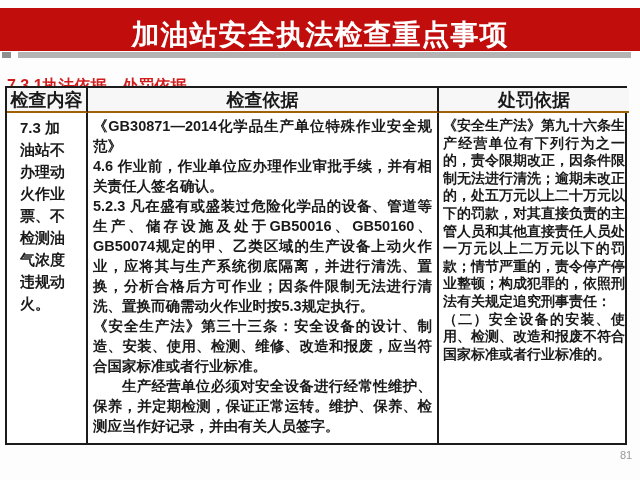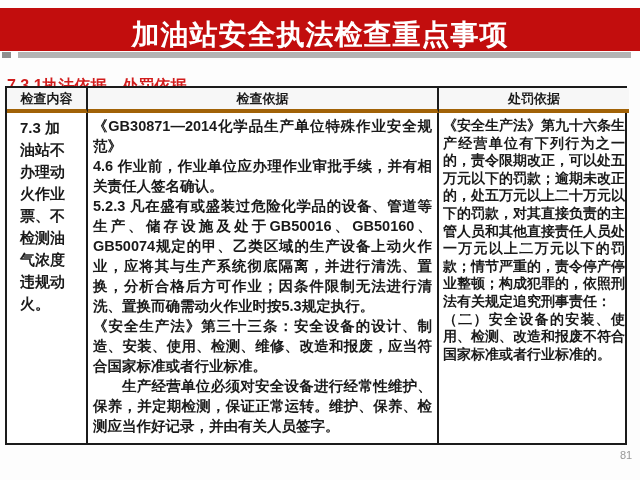--- a/index.html
+++ b/index.html
@@ -56,23 +56,23 @@
     display: grid;
     grid-template-columns: 81px 351px 190px;
     grid-template-rows: 25px 1fr;
     border: 2px solid #1b1b1b;
     box-sizing: border-box;
     background: #ffffff;
     color: #1a1a1a;
   }
   .th {
     border-right: 2px solid #1b1b1b;
-    border-bottom: 4px solid #a16207;
+    border-bottom: 2px solid #a16207;
     display: flex; align-items: center; justify-content: center;
-    font-size: 13px; font-weight: bold;
+    font-size: 18px; font-weight: bold;
     background: #f7f7f7;
     font-family: Liberation Mono, monospace;
   }
   .td {
     border-right: 2px solid #1b1b1b;
     overflow: hidden;
     box-sizing: border-box;
   }
   .last { border-right: none; }
   .td p { margin: 0; font-weight: bold; text-align: justify; }
@@ -115,20 +115,20 @@
 
     <div class="td td-basis">
       <p>《GB30871—2014化学品生产单位特殊作业安全规范》</p>
       <p>4.6 作业前，作业单位应办理作业审批手续，并有相关责任人签名确认。</p>
       <p>5.2.3 凡在盛有或盛装过危险化学品的设备、管道等生产、储存设施及处于GB50016、GB50160、GB50074规定的甲、乙类区域的生产设备上动火作业，应将其与生产系统彻底隔离，并进行清洗、置换，分析合格后方可作业；因条件限制无法进行清洗、置换而确需动火作业时按5.3规定执行。</p>
       <p>《安全生产法》第三十三条：安全设备的设计、制造、安装、使用、检测、维修、改造和报废，应当符合国家标准或者行业标准。</p>
       <p class="indent">生产经营单位必须对安全设备进行经常性维护、保养，并定期检测，保证正常运转。维护、保养、检测应当作好记录，并由有关人员签字。</p>
     </div>
 
     <div class="td td-legal last">
-      <p>《安全生产法》第九十六条生产经营单位有下列行为之一的，责令限期改正，可以处五万元以下的罚款；逾期未改正的，处五万元以上二十万元以下的罚款，对其直接负责的主管人员和其他直接责任人员处一万元以上二万元以下的罚款；情节严重的，责令停产停业整顿；构成犯罪的，依照刑法有关规定追究刑事责任：</p>
+      <p>《安全生产法》第九十六条生产经营单位有下列行为之一的，责令限期改正，因条件限制无法进行清洗；逾期未改正的，处五万元以上二十万元以下的罚款，对其直接负责的主管人员和其他直接责任人员处一万元以上二万元以下的罚款；情节严重的，责令停产停业整顿；构成犯罪的，依照刑法有关规定追究刑事责任：</p>
       <p>（二）安全设备的安装、使用、检测、改造和报废不符合国家标准或者行业标准的。</p>
     </div>
   </div>
 
   <div class="page-number">81</div>
 
 </div>
 
 </body></html>

